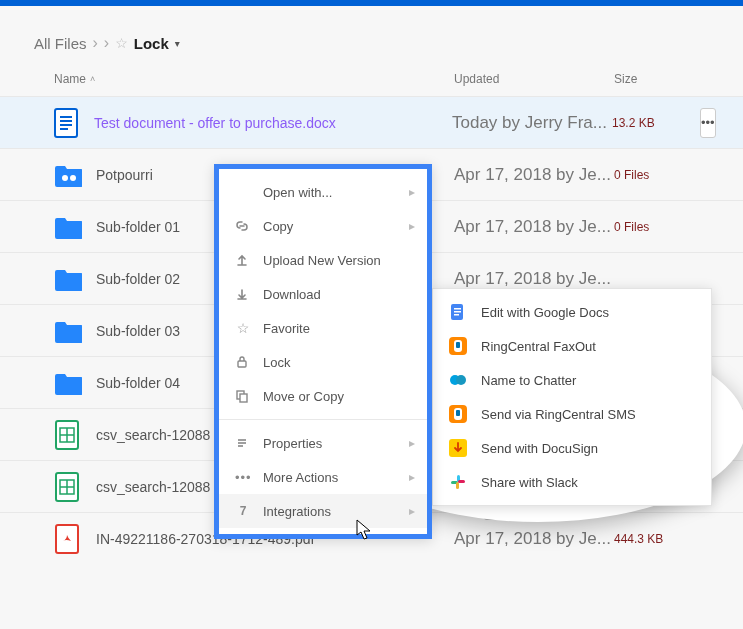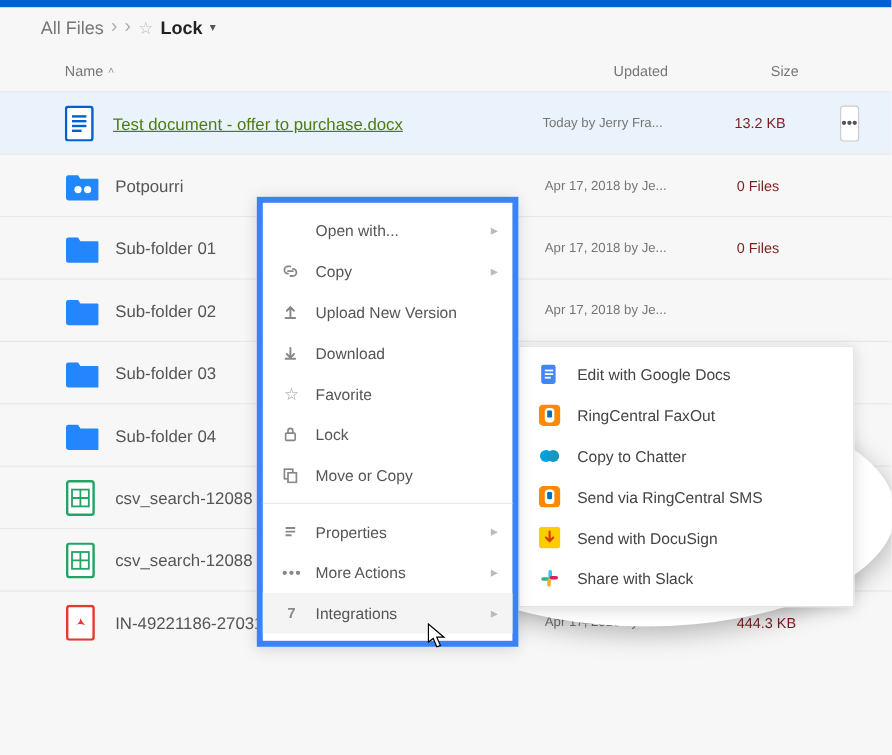--- a/index.html
+++ b/index.html
@@ -12,62 +12,61 @@
     width: 743px;
     height: 629px;
     overflow: hidden;
     position: relative;
   }
   .topbar {
     height: 6px;
     background: #0061d5;
   }
   .breadcrumbs {
-    padding: 8px 24px 14px 34px;
+    padding: 28px 24px 14px 34px;
     font-size: 15px;
     color: #767676;
     display: flex;
     align-items: center;
     gap: 6px;
   }
   .breadcrumbs .link { color: #767676; cursor: pointer; }
   .breadcrumbs .current { color: #222; font-weight: 600; }
   .breadcrumbs .chev { color: #aaa; font-size: 16px; }
   .breadcrumbs .star { color: #bbb; font-size: 14px; }
   .breadcrumbs .caret { font-size: 10px; color: #555; }
   .headrow {
     display: flex;
     align-items: center;
     padding: 6px 34px 10px 54px;
     font-size: 12px;
     color: #767676;
     gap: 0;
-    text-align: center;
   }
   .col-name { flex: 0 0 400px; display:flex; align-items:center; gap:4px;}
   .col-updated { flex: 0 0 160px; }
   .col-size { flex: 0 0 80px; }
   .sort-caret { font-size: 9px; color:#999;}
   .row {
     display: flex;
     align-items: center;
     height: 52px;
     padding: 0 34px 0 54px;
     border-top: 1px solid #e8e8e8;
   }
   .row.selected {
     background: #eaf3fb;
   }
   .ficon {
     width: 28px; height: 28px; margin-right: 14px;
     display:inline-flex; align-items:center; justify-content:center;
   }
   .fname { flex: 0 0 358px; color: #555; font-size: 14px; white-space: nowrap; overflow: hidden; text-overflow: ellipsis;}
-  .row.selected .fname { color: #4d7c0f; text-decoration: underline; }
-  .fupd { flex: 0 0 160px; color: #767676; font-size: 11px; white-space: nowrap; overflow: hidden; text-overflow: ellipsis;}
+  .row.selected .fname { color: #8b5cf6; }
+  .fupd { flex: 0 0 160px; color: #767676; font-size: 17px; white-space: nowrap; overflow: hidden; text-overflow: ellipsis;}
   .fsize { flex: 0 0 80px; color: #7f1d1d; font-size: 12px; }
   .rowactions {
     width: 36px; height: 30px; border:1px solid #ccc; border-radius:3px; background:#fff;
     display:flex; align-items:center; justify-content:center; color:#555; margin-left: 8px;
   }
   
   svg { display:block; }
   
   .ctxmenu {
     position: absolute;
@@ -365,21 +364,21 @@
       </span>
       <span>RingCentral FaxOut</span>
     </div>
     <div class="subitem">
       <span class="subicon">
         <svg width="18" height="18">
           <circle cx="6" cy="9" r="5" fill="#00a1e0"></circle>
           <circle cx="12" cy="9" r="5" fill="#1798c1"></circle>
         </svg>
       </span>
-      <span>Copy to Chatter</span>
+      <span>Name to Chatter</span>
     </div>
     <div class="subitem">
       <span class="subicon">
         <svg width="18" height="18">
           <rect width="18" height="18" rx="4" fill="#ff8800"></rect>
           <rect x="5" y="3" width="8" height="12" rx="3" fill="#fff"></rect>
           <rect x="7" y="5" width="4" height="6" rx="1" fill="#0073ae"></rect>
         </svg>
       </span>
       <span>Send via RingCentral SMS</span>

